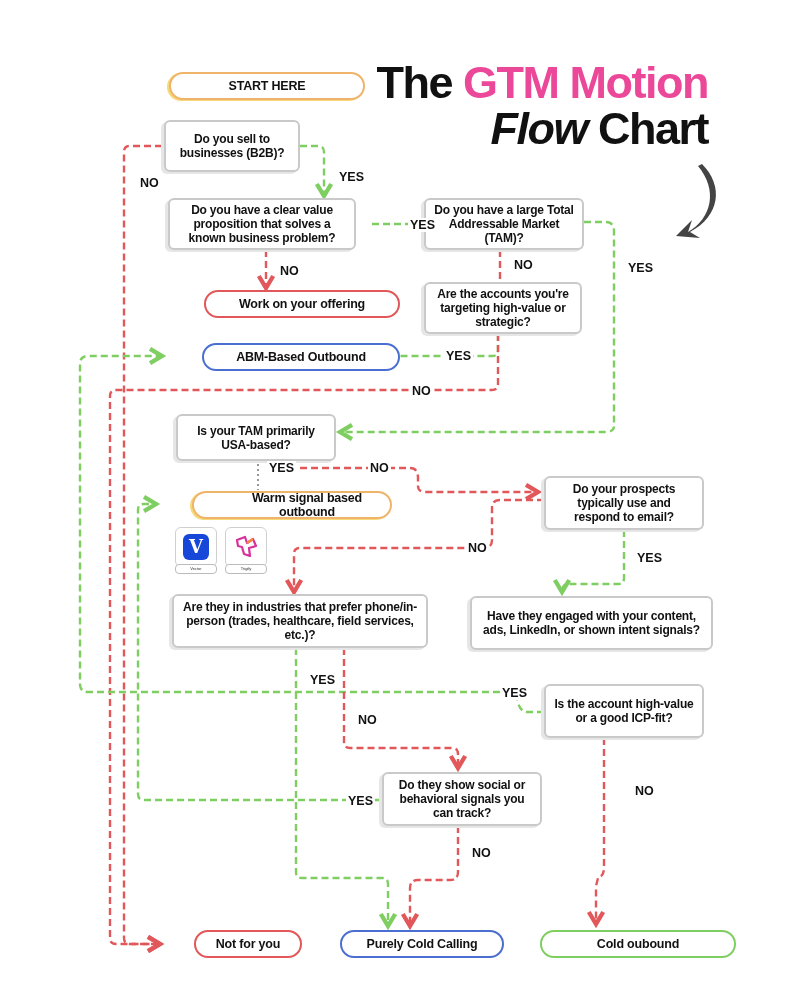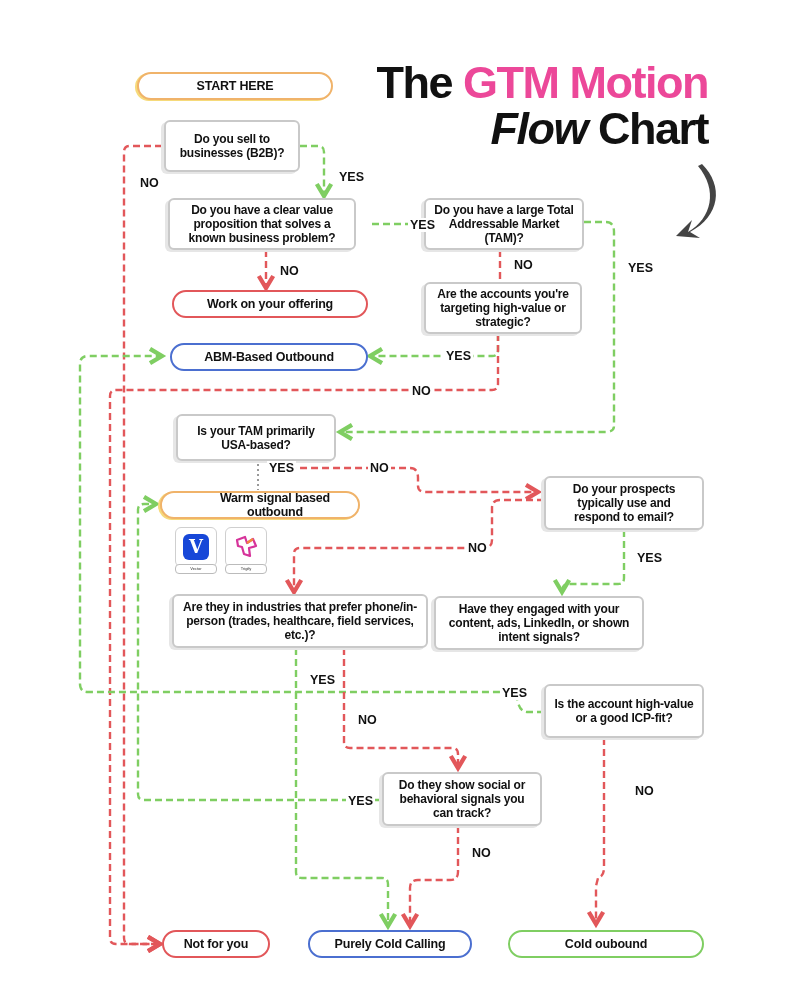--- a/index.html
+++ b/index.html
@@ -3,21 +3,21 @@
   <meta charset="utf-8">
   <style>
     html, body { margin: 0; padding: 0; background: #ffffff; }
     body { width: 800px; height: 1000px; position: relative; overflow: hidden;
       font-family: "Liberation Sans", "DejaVu Sans", sans-serif; color: #111; }
     #flow-svg { position: absolute; left: 0; top: 0; width: 800px; height: 1000px; }
     .node { position: absolute; display: flex; align-items: center; justify-content: center;
       text-align: center; box-sizing: border-box; font-weight: bold; font-size: 12px;
       line-height: 14px; background: #fff; letter-spacing: -0.2px; }
     .q { border: 2px solid #c9c9c9; border-radius: 6px; box-shadow: -3px 2px 0 #e6e6e6; padding: 2px 8px; }
-    .pill { border-radius: 20px; border: 2px solid; font-size: 12.5px; }
+    .pill { border-radius: 20px; border: 2px solid; font-size: 12.5px; margin-left: 32px; }
     .pill.red { border-color: #e2575a; }
     .pill.blue { border-color: #4b6fd0; }
     .pill.orange { border-color: #f0b36a; box-shadow: -2px 1px 0 #f6da7a; }
     .pill.green { border-color: #7fce62; }
     .lbl { position: absolute; font-weight: bold; font-size: 12.5px; background: #fff; padding: 0 2px; line-height: 14px; margin-left: 24px; }
     .title { position: absolute; font-weight: bold; font-size: 45px; line-height: 46px; letter-spacing: -1.5px; text-align: right; right: 92px; }
     .title .accent { color: #ec4899; }
     .title em { }
     .tool { position: absolute; width: 40px; height: 38px; border: 1.5px solid #cfcfcf; border-radius: 6px; background:#fff; display:flex; align-items:center; justify-content:center; }
     .tool-cap { position: absolute; width: 40px; height: 8px; border: 1px solid #bbb; border-radius: 4px; font-size: 4px; line-height: 8px; text-align: center; color: #333; background: #fff; }
@@ -90,21 +90,21 @@
 <div class="node q" style="left:164px;top:120px;width:136px;height:52px;">Do you sell to businesses (B2B)?</div>
 <div class="node q" style="left:168px;top:198px;width:188px;height:52px;">Do you have a clear value proposition that solves a known business problem?</div>
 <div class="node q" style="left:424px;top:198px;width:160px;height:52px;">Do you have a large Total Addressable Market (TAM)?</div>
 <div class="node pill red" style="left:172px;top:290px;width:196px;height:28px;">Work on your offering</div>
 <div class="node q" style="left:424px;top:282px;width:158px;height:52px;">Are the accounts you're targeting high-value or strategic?</div>
 <div class="node pill blue" style="left:170px;top:343px;width:198px;height:28px;">ABM-Based Outbound</div>
 <div class="node q" style="left:176px;top:414px;width:160px;height:47px;">Is your TAM primarily USA-based?</div>
 <div class="node pill orange" style="left:160px;top:491px;width:200px;height:28px;padding-left:30px;">Warm signal based outbound</div>
 <div class="node q" style="left:544px;top:476px;width:160px;height:54px;">Do your prospects typically use and respond to email?</div>
 <div class="node q" style="left:172px;top:594px;width:256px;height:54px;">Are they in industries that prefer phone/in-person (trades, healthcare, field services, etc.)?</div>
-<div class="node q" style="left:434px;top:596px;width:210px;height:54px;">Have they engaged with your content, ads, LinkedIn, or shown intent signals?</div>
+<div class="node q" style="left:470px;top:596px;width:243px;height:54px;">Have they engaged with your content, ads, LinkedIn, or shown intent signals?</div>
 <div class="node q" style="left:544px;top:684px;width:160px;height:54px;">Is the account high-value or a good ICP-fit?</div>
 <div class="node q" style="left:382px;top:772px;width:160px;height:54px;">Do they show social or behavioral signals you can track?</div>
 <div class="node pill red" style="left:162px;top:930px;width:108px;height:28px;">Not for you</div>
 <div class="node pill blue" style="left:308px;top:930px;width:164px;height:28px;">Purely Cold Calling</div>
 <div class="node pill green" style="left:508px;top:930px;width:196px;height:28px;">Cold oubound</div>
 
 <div class="tool" style="left:175px;top:527px;">
   <div class="v-logo">V</div>
 </div>
 <div class="tool-cap" style="left:175px;top:564px;">Vector</div>

